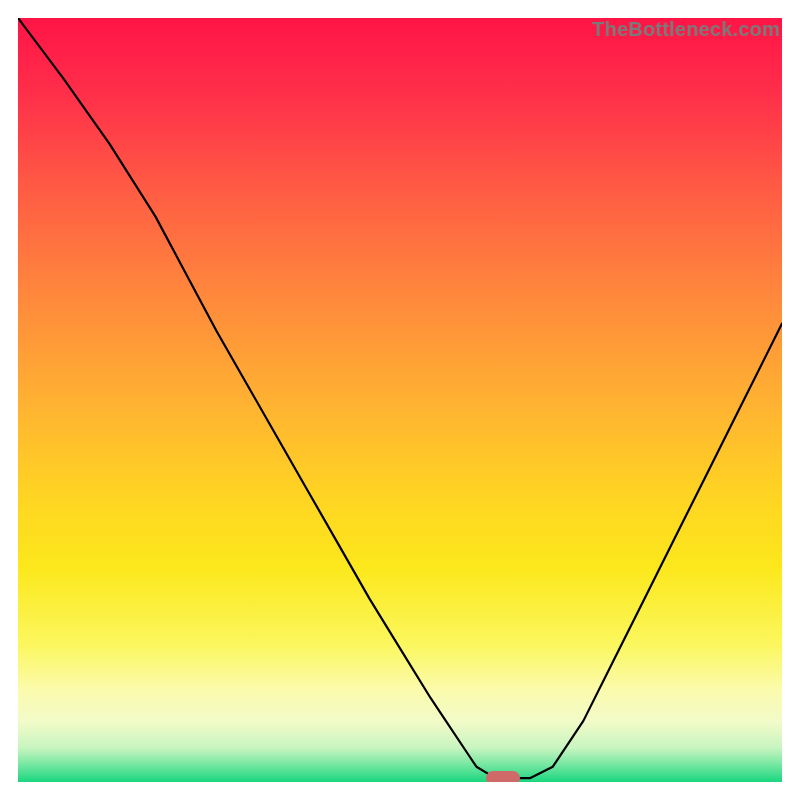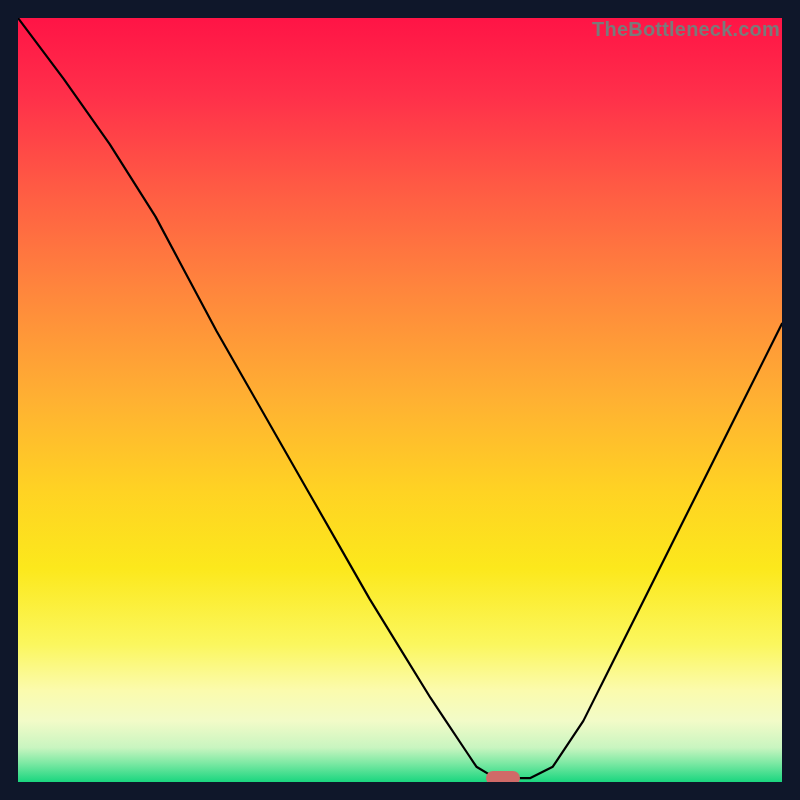--- a/index.html
+++ b/index.html
@@ -8,21 +8,21 @@
     width: 800px;
     height: 800px;
     background: #000;
     overflow: hidden;
     font-family: Arial, Helvetica, sans-serif;
   }
   .frame {
     position: relative;
     width: 800px;
     height: 800px;
-    background: #0f172a;
+    background: #ffffff;
   }
   .plot-area {
     position: absolute;
     left: 18px;
     top: 18px;
     width: 764px;
     height: 764px;
     overflow: hidden;
   }
   .watermark {

